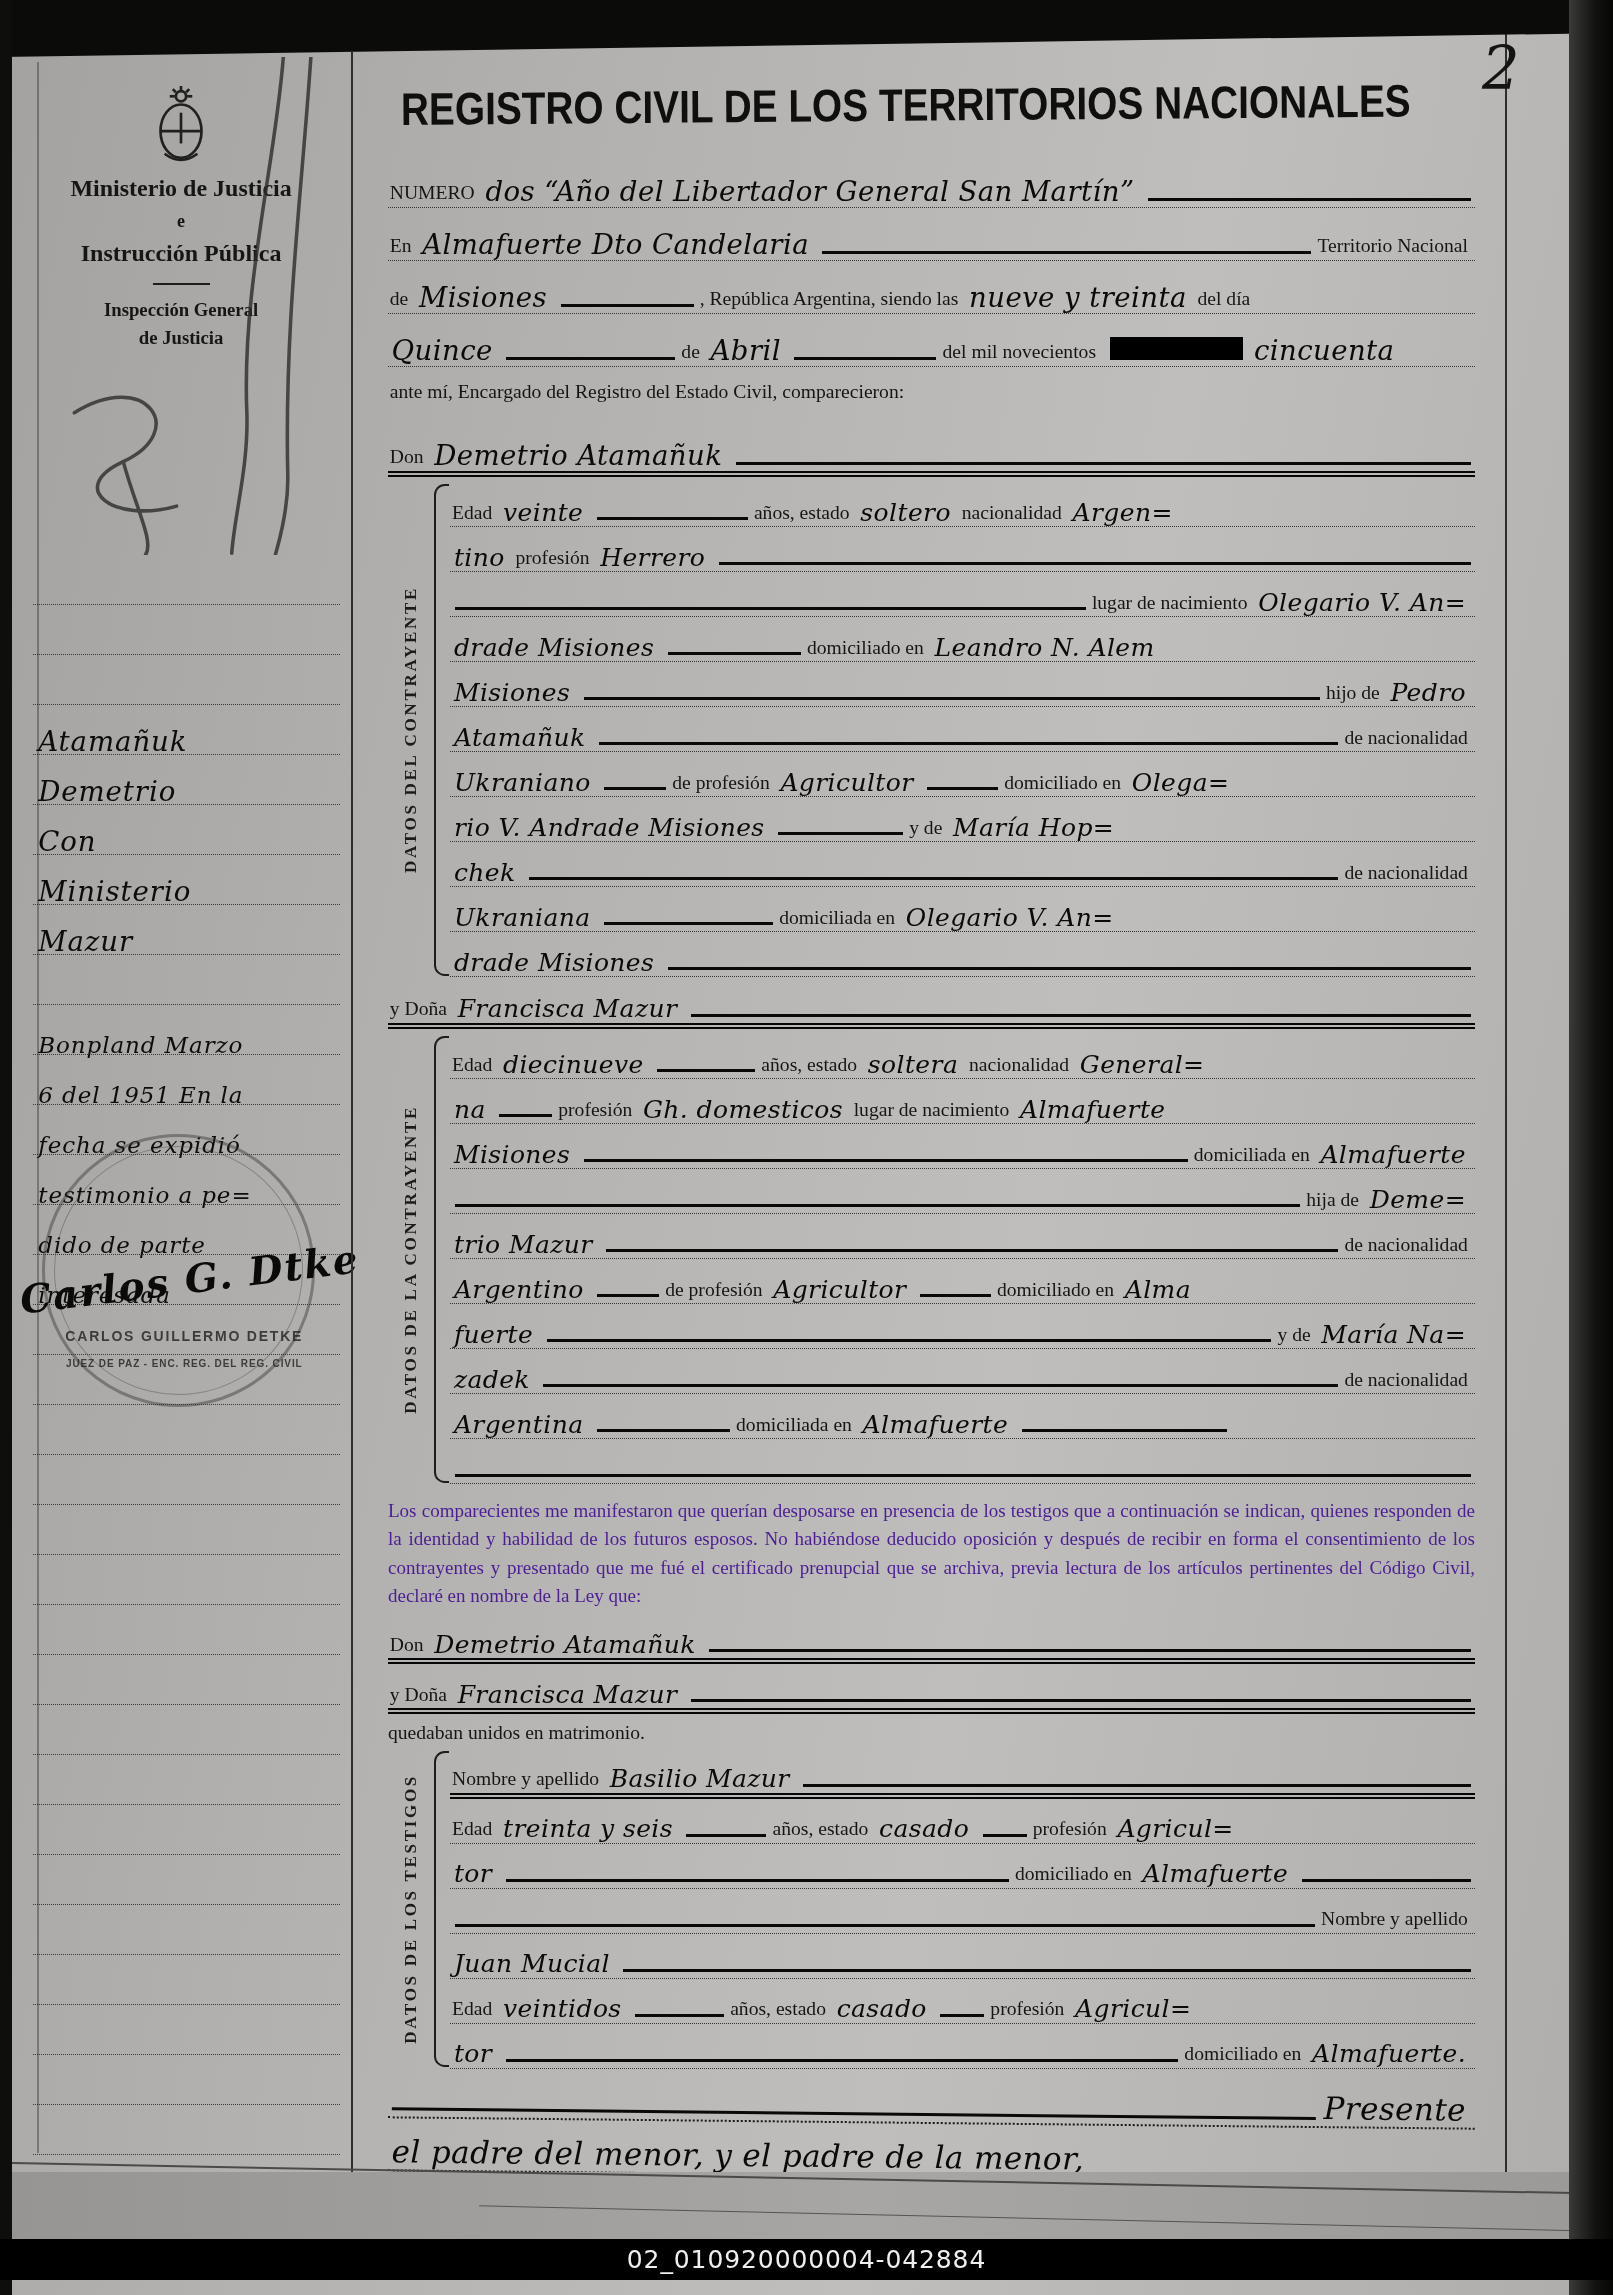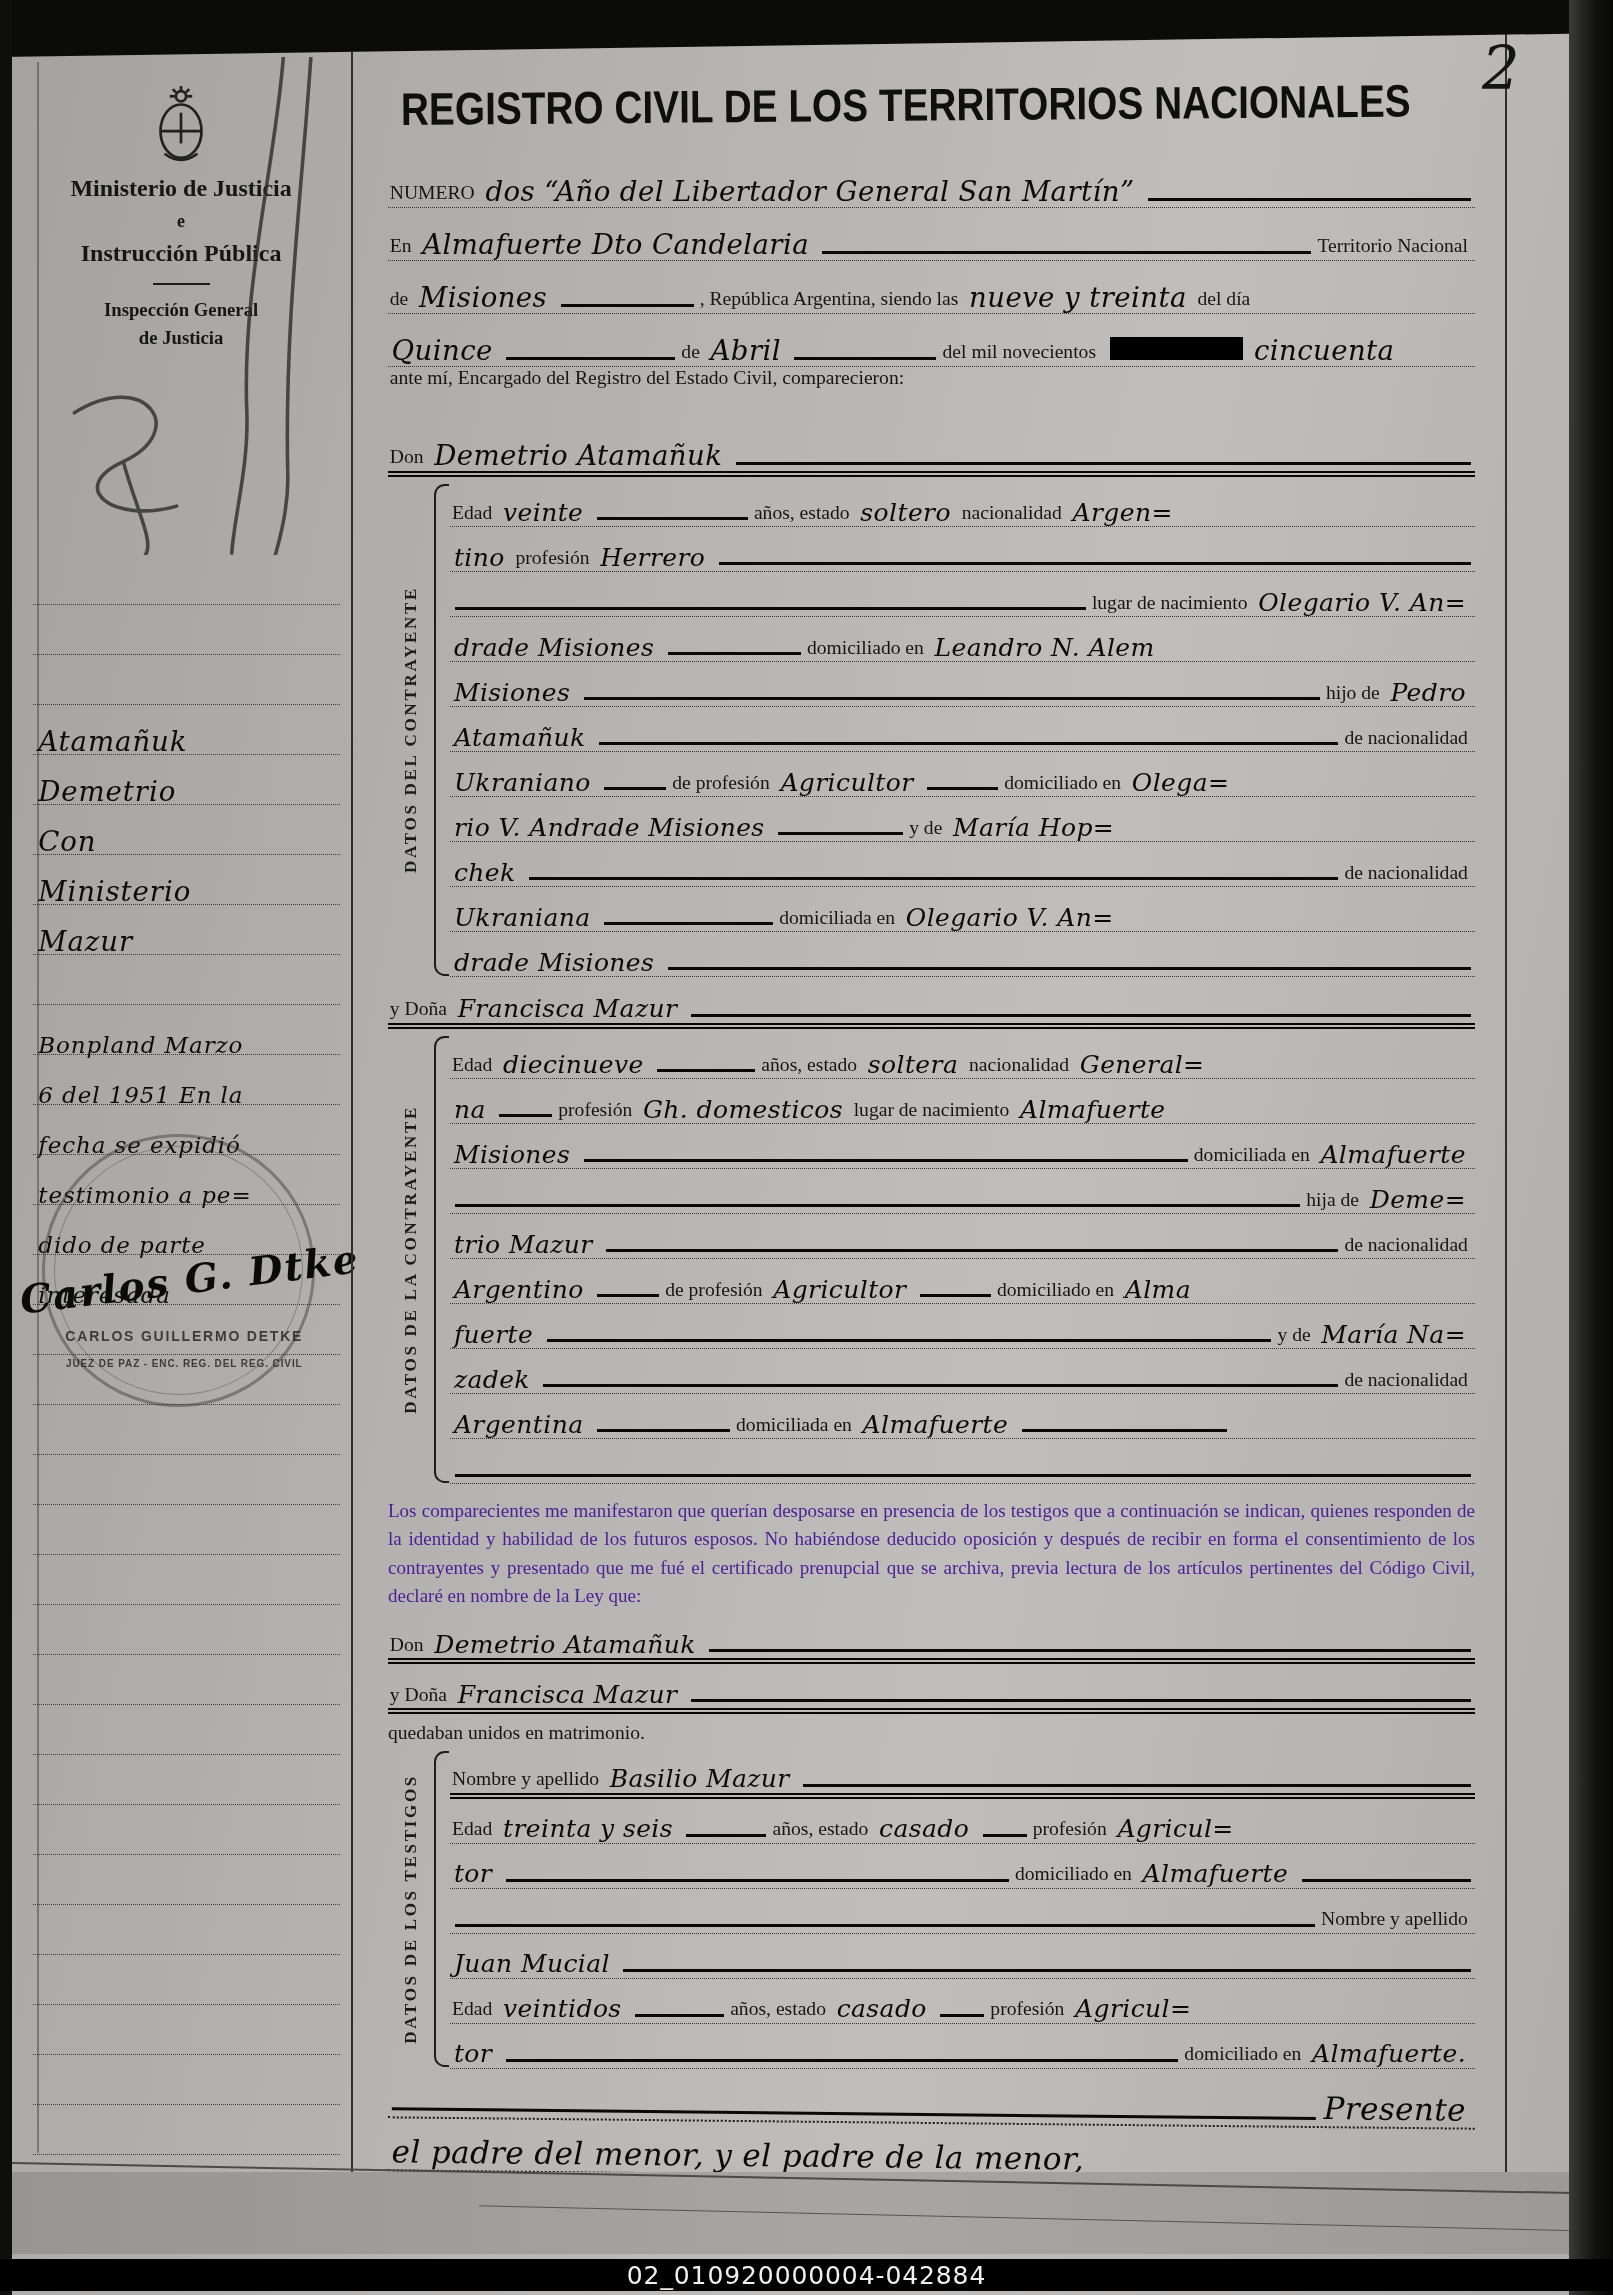--- a/index.html
+++ b/index.html
@@ -11,21 +11,21 @@
   
   .top-band{position:absolute;left:0;top:0;width:100%;height:57px;background:#0b0b0a;
     clip-path:polygon(0 0,100% 0,100% 58%,0 100%);z-index:6;}
   .left-strip{position:absolute;left:0;top:0;width:11.6px;height:100%;background:#0e0e0d;z-index:6;}
   .right-band{position:absolute;right:0;top:0;width:44px;height:100%;
     background:linear-gradient(to right,#3a3a38,#121210 60%,#060605);z-index:6;}
   .under-band{position:absolute;left:11.6px;right:44px;bottom:41px;height:82px;
     background:linear-gradient(to right,#969593,#a7a6a4 55%,#9b9a98);z-index:5;}
   .under-band .edge1{position:absolute;left:-1%;top:5.3px;width:102%;border-top:2.7px solid #4a4a47;transform:rotate(1.1deg);}
   .under-band .edge2{position:absolute;left:30%;top:46px;width:72%;border-top:1.8px solid #555451;transform:rotate(1.3deg);}
-  .footer-band{position:absolute;left:0;bottom:4px;width:100%;height:32px;background:#000;z-index:7;
+  .footer-band{position:absolute;left:0;bottom:15px;width:100%;height:41px;background:#000;z-index:7;
     display:flex;align-items:center;justify-content:center;}
   .footer-id{font-family:"DejaVu Sans",sans-serif;font-size:25px;color:#efefef;letter-spacing:0.9px;}
   .divider-v{position:absolute;width:1.8px;background:#2e2e2c;z-index:4;}
   #div-left{left:351px;top:52px;bottom:119px;}
   #div-right{left:1505px;top:30px;bottom:107px;}
   .margin-edge{position:absolute;left:37px;top:62px;bottom:142px;width:1.8px;background:#3a3a38;opacity:.45;z-index:2;}
 
   
   #margin-col{position:absolute;left:11.6px;top:57px;width:339px;bottom:123px;z-index:3;}
   .emblem{display:block;margin:27px auto 5.3px;}
@@ -53,21 +53,21 @@
 
   
   #main-col{position:absolute;left:352px;top:57px;width:1153px;height:2118px;overflow:hidden;z-index:3;
     padding:0 30px 0 36px;box-sizing:border-box;}
   #page-num{position:absolute;left:1482px;top:34px;font-family:"DejaVu Serif",serif;font-style:italic;
     font-size:59px;color:#141412;z-index:5;}
   .title{font-family:"Liberation Sans",sans-serif;font-weight:bold;font-size:40px;color:#0f0f0e;
     white-space:nowrap;margin:30px 0 23px 12.5px;transform:scale(.97,1.14) rotate(-.4deg);transform-origin:left center;}
 
   .r{display:flex;align-items:flex-end;min-height:44px;border-bottom:1.8px dotted rgba(28,28,26,.85);}
-  .r.plain{border-bottom:none;align-items:flex-start;min-height:37px;}
+  .r.plain{border-bottom:none;align-items:center;min-height:37px;}
   .r.dbl{border-bottom:6.2px double #060606;}
   .r.note{border-bottom:2.7px dotted #181816;min-height:51px;transform:rotate(.6deg);}
   .r.note .seg-h{font-size:31px;}
   .lgrows .r{min-height:52px;}
   .lgrows .seg-h{font-size:27.6px;}
   .seg-l{font-size:19.6px;padding:0 7.1px 2.7px 1.8px;white-space:nowrap;color:#151513;}
   .seg-h{font-family:"DejaVu Serif",serif;font-style:italic;font-size:25px;line-height:1;
     padding:0 9px 1.8px 3.6px;white-space:nowrap;color:#0a0a09;letter-spacing:0.4px;}
   .seg-f{flex:1 1 27px;min-width:19.6px;border-bottom:3.6px solid #090908;margin:0 4.4px 6.2px;}
   .seg-r{flex:0 0 133px;height:23px;background:#000;margin:0 7.1px 6.2px;}

